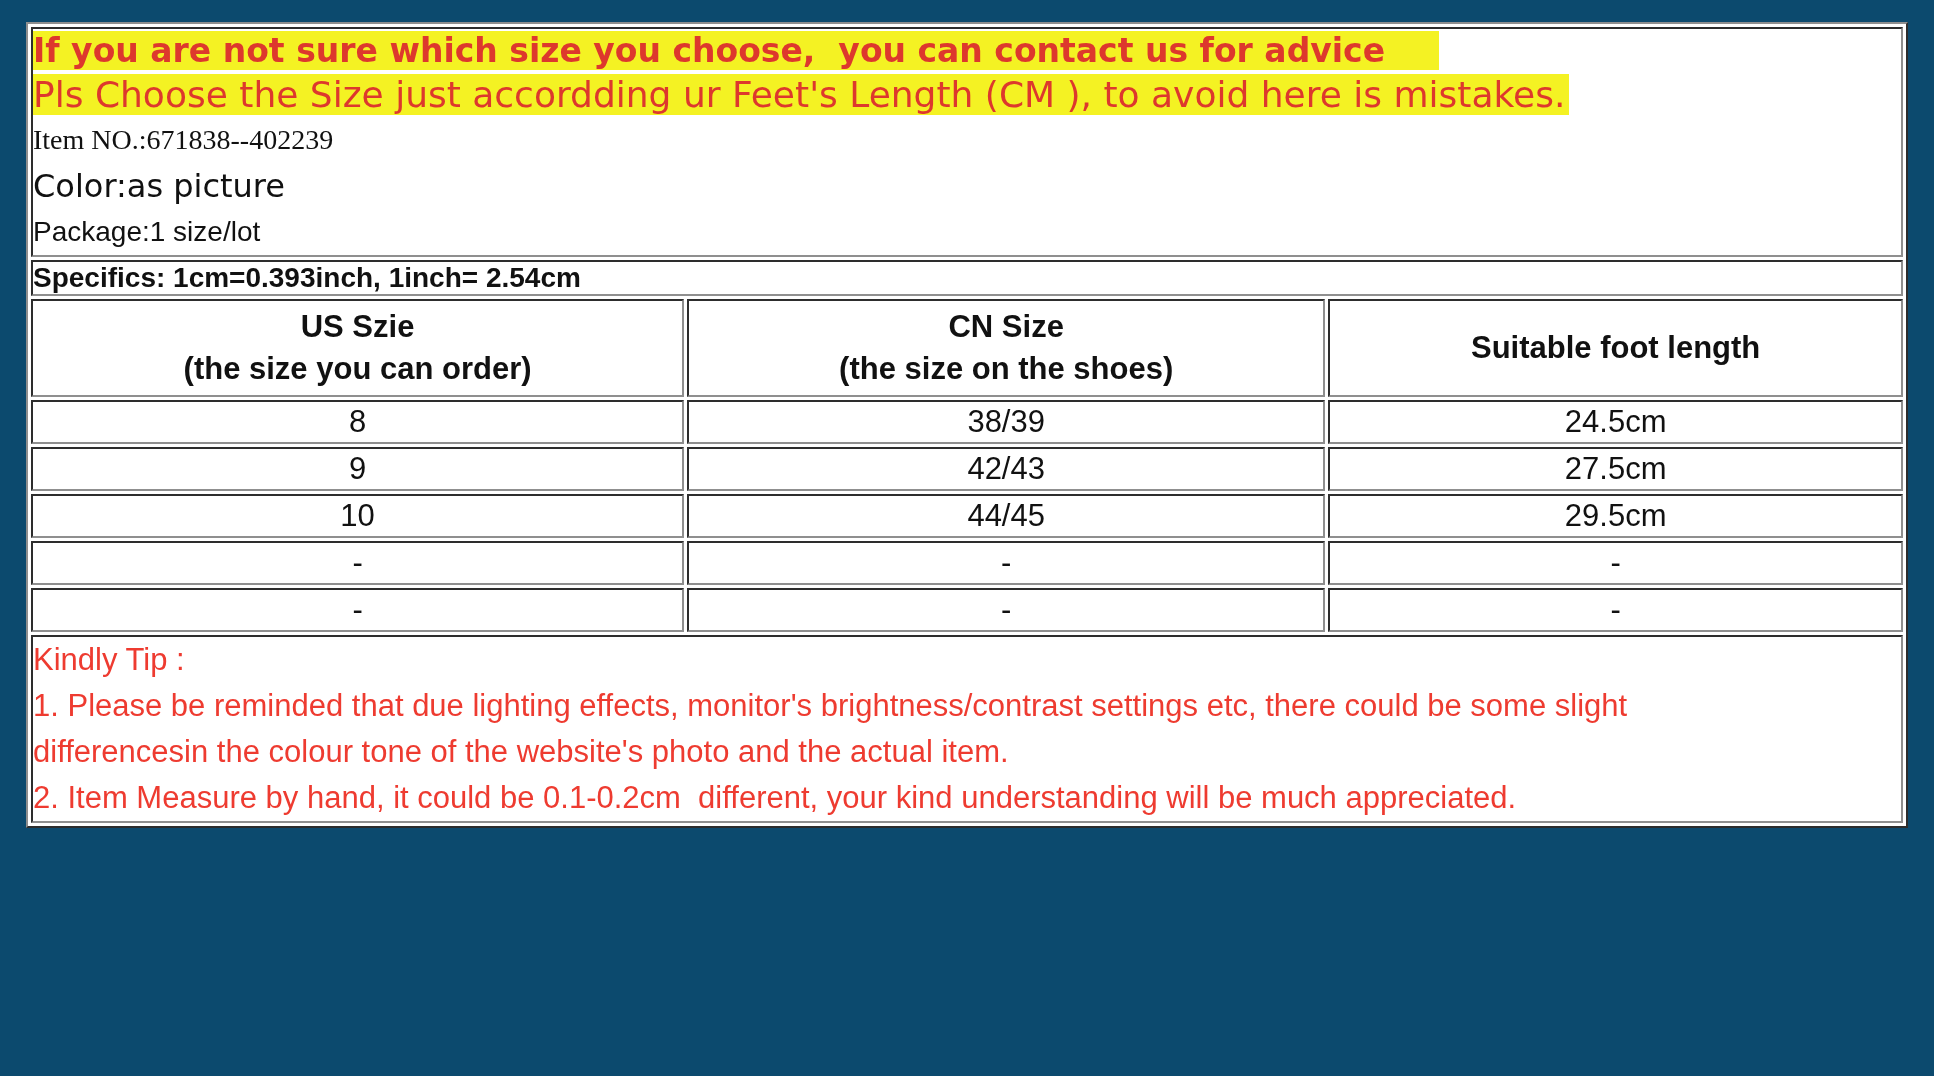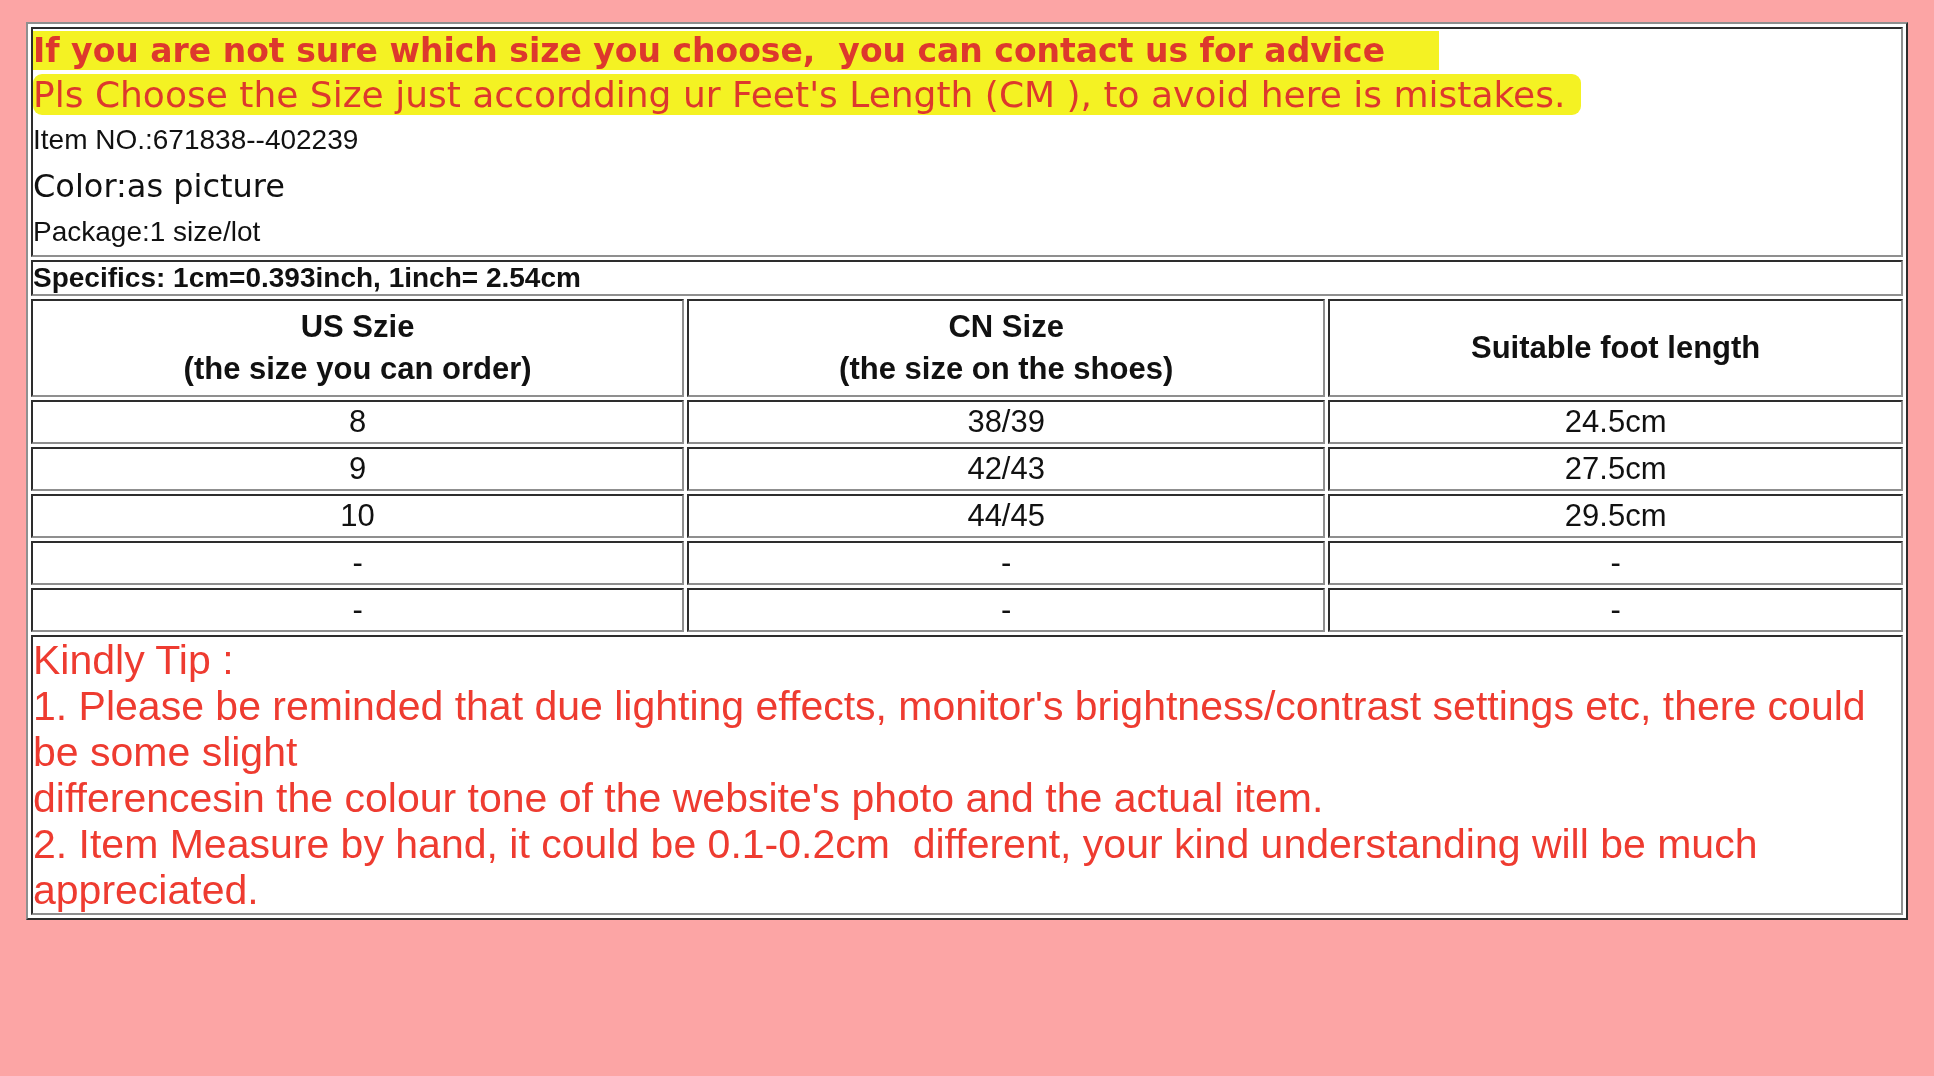--- a/index.html
+++ b/index.html
@@ -1,21 +1,21 @@
 <!DOCTYPE html>
 <html><head>
 <meta charset="utf-8">
 <style>
   html, body { margin: 0; padding: 0; background: #ffffff; }
   .page {
     width: 1934px;
     height: 1076px;
     box-sizing: border-box;
     padding: 22px 26px;
-    background: #fca5a5;
+    background: #0c4a6e;
     font-family: "Liberation Sans", sans-serif;
     color: #111111;
   }
   table.sheet {
     width: 100%;
     border-collapse: separate;
     border-spacing: 3px;
     border: 2px solid;
     border-color: #8f8f8f #2d2d2d #2d2d2d #8f8f8f; 
     background: #ffffff;
@@ -38,22 +38,22 @@
   }
   .headline1 .hl { background: #f4f223; padding-right: 54px; }
   .headline2 {
     font-family: "DejaVu Sans", sans-serif;
     font-weight: normal;
     font-size: 36px;
     line-height: 44px;
     color: #dd382d;
     white-space: pre-wrap;
   }
-  .headline2 .hl { background: #f4f223; padding-right: 16px; border-radius: 9px; }
-  .item-no   { font-size: 28px; line-height: 46px; color: #111; }
+  .headline2 .hl { background: #f4f223; padding-right: 4px; }
+  .item-no   { font-size: 28px; line-height: 46px; color: #111; font-family: Liberation Serif, serif; }
   .color-line{ font-family: "DejaVu Sans", sans-serif; font-size: 32px; line-height: 46px; color: #111; }
   .pkg-line  { font-size: 28px; line-height: 46px; color: #111; }
   
   .specifics-cell {
     padding: 8px 6px;
     font-size: 28px;
     font-weight: bold;
     color: #111;
   }
   
@@ -70,21 +70,21 @@
     height: 40px;
     color: #111;
   }
   .col-us   { width: 35.0%; }
   .col-cn   { width: 34.2%; }
   .col-foot { width: 30.8%; }
   
   .tip-cell { padding: 6px 8px 52px 8px; }
   .tip-line {
     color: #ee3b30;
-    font-size: 41px;
+    font-size: 31px;
     line-height: 46px;
     white-space: pre-wrap;
   }
 </style>
 </head>
 <body>
 
 <div class="page">
   <table class="sheet">
 

